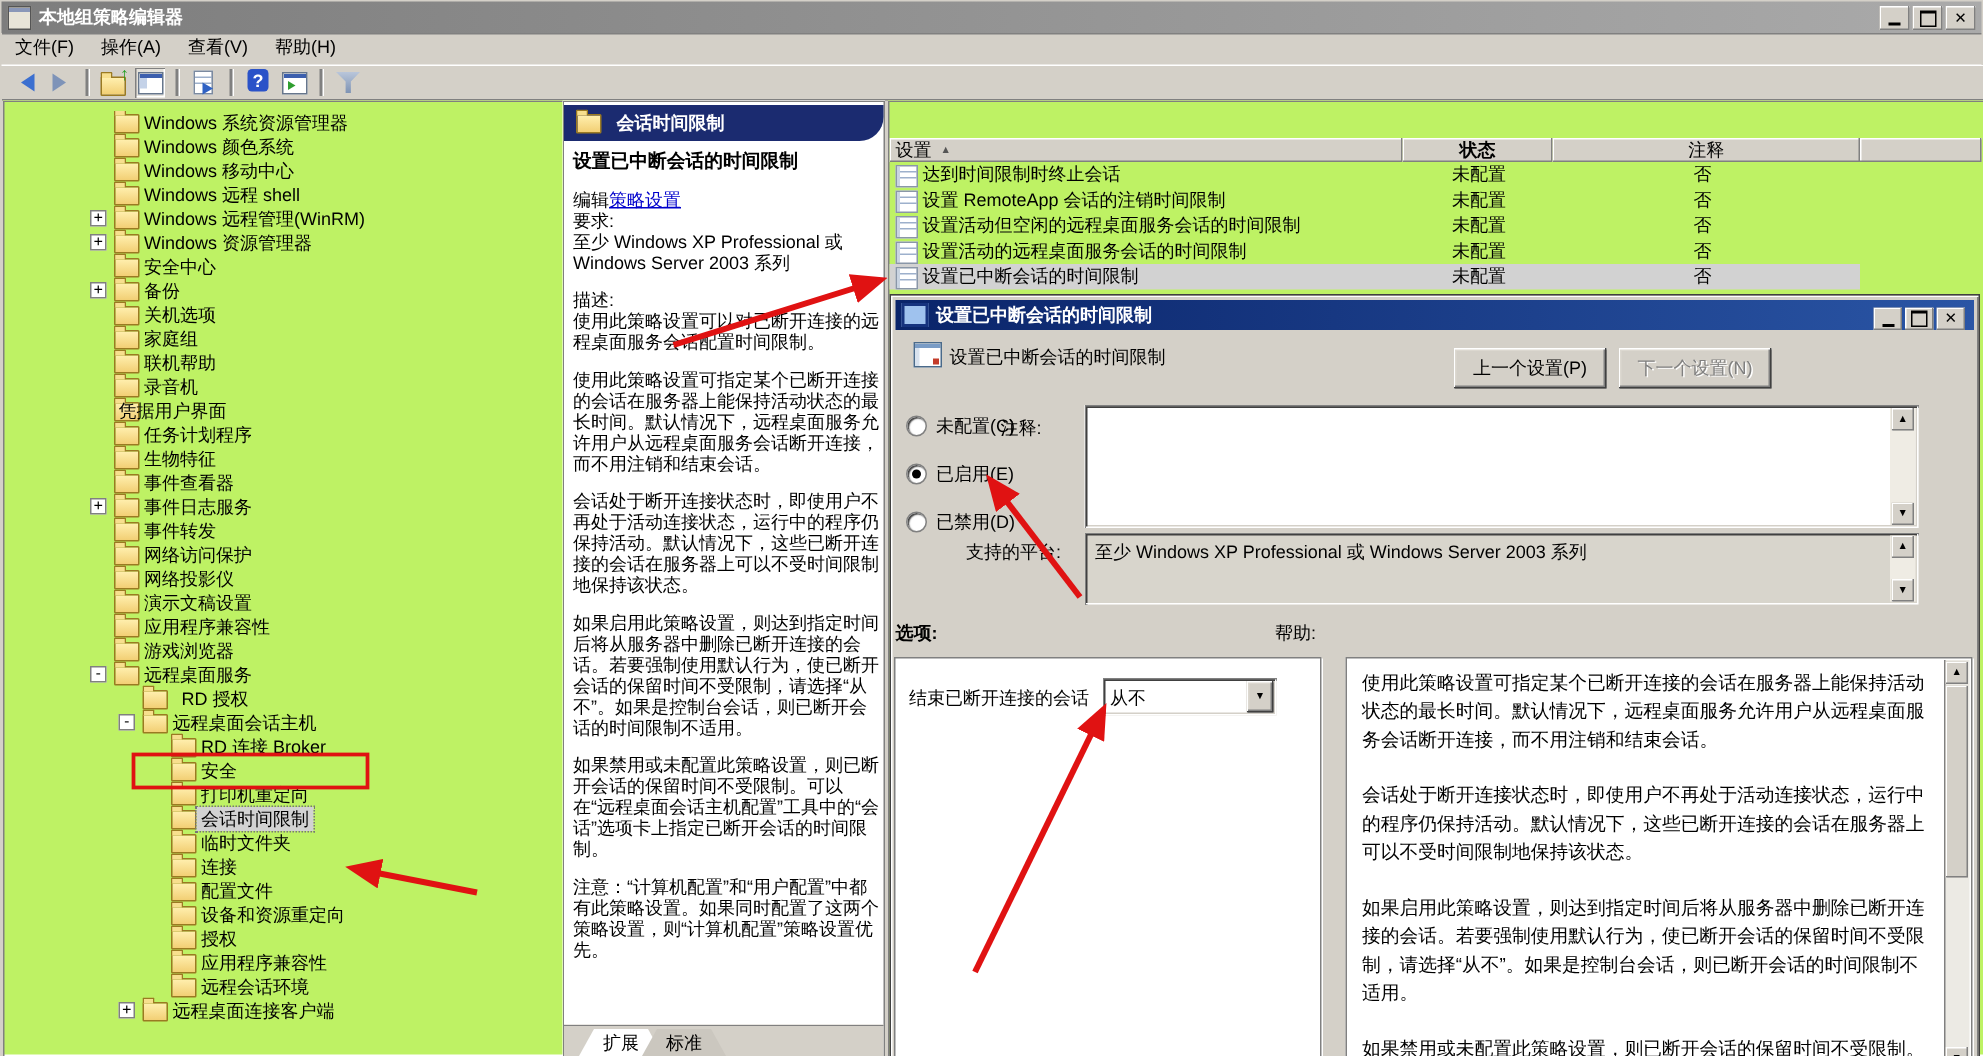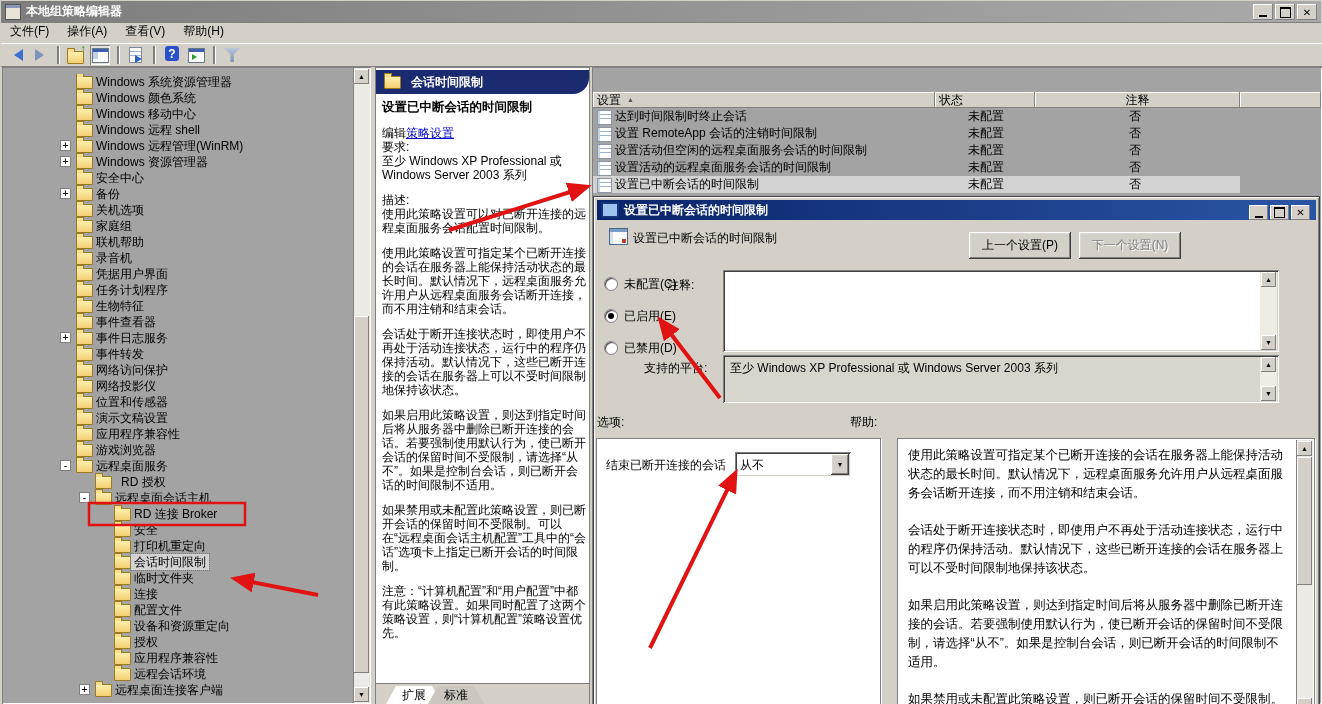--- a/index.html
+++ b/index.html
@@ -4,21 +4,21 @@
 <style>
   html,body{margin:0;padding:0;}
   body{width:1322px;height:704px;position:relative;overflow:hidden;
        font-family:"Liberation Sans","DejaVu Sans",sans-serif;font-size:12px;color:#000;
        background:#d4d0c8;}
   .abs{position:absolute;}
   
   .raised{background:#d4d0c8;box-shadow:inset -1px -1px 0 #404040,inset 1px 1px 0 #ffffff,inset -2px -2px 0 #808080,inset 2px 2px 0 #dcd8d0;}
   .raised1{background:#d4d0c8;box-shadow:inset -1px -1px 0 #808080,inset 1px 1px 0 #ffffff;}
   .sunken{background:#fff;box-shadow:inset 1px 1px 0 #808080,inset -1px -1px 0 #ffffff,inset 2px 2px 0 #404040,inset -2px -2px 0 #d4d0c8;}
-  .panel-sunken{background:#a3a3a3;box-shadow:inset 1px 1px 0 #808080,inset -1px -1px 0 #ffffff;}
+  .panel-sunken{background:#bef264;box-shadow:inset 1px 1px 0 #808080,inset -1px -1px 0 #ffffff;padding-left:28px;}
   
   #titlebar{left:1px;top:1px;width:1320px;height:21px;background:linear-gradient(90deg,#7d7d7d,#aaaaaa);
             color:#fff;font-weight:bold;display:flex;align-items:center;padding-left:4px;box-sizing:border-box;}
   #titlebar .app-icon{width:14px;height:14px;margin-right:5px;background:#e8e4d8;border:1px solid #555;
             box-shadow:inset 0 3px 0 #8a97b8;}
   .winbtns{position:absolute;right:4px;top:3px;display:flex;gap:2px;}
   .wb{width:20px;height:16px;display:flex;align-items:center;justify-content:center;font-size:10px;font-weight:bold;color:#000;}
   .wb-min::after{content:'';width:8px;height:2px;background:#000;margin-top:8px;}
   .wb-max::after{content:'';width:9px;height:8px;border:1px solid #000;border-top-width:2px;}
   #menubar{left:1px;top:22px;width:1320px;height:21px;display:flex;align-items:flex-end;
@@ -209,21 +209,21 @@
       <div class="tree-row">
         <span class="cssfolder tree-folder" style="left: 74px;"></span>
         <span class="tree-label" style="left: 91px;">联机帮助</span>
       </div>
       <div class="tree-row">
         <span class="cssfolder tree-folder" style="left: 74px;"></span>
         <span class="tree-label" style="left: 91px;">录音机</span>
       </div>
       <div class="tree-row">
         <span class="cssfolder tree-folder" style="left: 74px;"></span>
-        <span class="tree-label" style="left: 91px; font-family: Liberation Serif, serif;">凭据用户界面</span>
+        <span class="tree-label" style="left: 74px; font-family: Liberation Serif, serif;">凭据用户界面</span>
       </div>
       <div class="tree-row">
         <span class="cssfolder tree-folder" style="left: 74px;"></span>
         <span class="tree-label" style="left: 91px;">任务计划程序</span>
       </div>
       <div class="tree-row">
         <span class="cssfolder tree-folder" style="left: 74px;"></span>
         <span class="tree-label" style="left: 91px;">生物特征</span>
       </div>
       <div class="tree-row">
@@ -239,24 +239,20 @@
         <span class="cssfolder tree-folder" style="left: 74px;"></span>
         <span class="tree-label" style="left: 91px;">事件转发</span>
       </div>
       <div class="tree-row">
         <span class="cssfolder tree-folder" style="left: 74px;"></span>
         <span class="tree-label" style="left: 91px;">网络访问保护</span>
       </div>
       <div class="tree-row">
         <span class="cssfolder tree-folder" style="left: 74px;"></span>
         <span class="tree-label" style="left: 91px;">网络投影仪</span>
-      </div>
-      <div class="tree-row">
-        <span class="cssfolder tree-folder" style="left: 74px;"></span>
-        <span class="tree-label" style="left: 91px;">位置和传感器</span>
       </div>
       <div class="tree-row">
         <span class="cssfolder tree-folder" style="left: 74px;"></span>
         <span class="tree-label" style="left: 91px;">演示文稿设置</span>
       </div>
       <div class="tree-row">
         <span class="cssfolder tree-folder" style="left: 74px;"></span>
         <span class="tree-label" style="left: 91px;">应用程序兼容性</span>
       </div>
       <div class="tree-row">
@@ -357,21 +353,21 @@
   <div id="mp-tabs">
     <span class="tab on">扩展</span>
     <span class="tab off">标准</span>
   </div>
 </div>
 
 <div id="list-panel" class="abs panel-sunken">
   <div class="lh-cell raised1" style="left:1px;width:342px;">
     <span>设置</span><span class="sort-arrow">▲</span>
   </div>
-  <div class="lh-cell raised1" style="left:343px;width:100px;">状态</div>
+  <div class="lh-cell raised1" style="left:343px;width:100px;text-align:center;font-weight:bold;">状态</div>
   <div class="lh-cell raised1" style="left:443px;width:205px;text-align:center;">注释</div>
   <div class="lh-cell raised1" style="left:648px;width:81px;"></div>
   <div id="list-rows">
       <div class="list-row" style="top: 41px; left: 1px; width: 647px;">
         <span class="doc-icon"></span>
         <span class="lr-set">达到时间限制时终止会话</span>
         <span class="lr-status">未配置</span>
         <span class="lr-comment">否</span>
       </div>
       <div class="list-row" style="top: 58px; left: 1px; width: 647px;">
@@ -436,21 +432,21 @@
 
   <div class="fieldlabel" style="left:50px;top:163px;width:72px;">支持的平台:</div>
   <div id="platform-box" class="abs">
     <span class="ptext">至少 Windows XP Professional 或 Windows Server 2003 系列</span>
     <div class="sb" style="right:2px;top:2px;bottom:2px;box-shadow:none;background:#efece4;">
       <div class="sb-btn raised1" style="top:0;">▲</div>
       <div class="sb-btn raised1" style="bottom:0;">▼</div>
     </div>
   </div>
 
-  <div class="fieldlabel" style="left:3px;top:217px;">选项:</div>
+  <div class="fieldlabel" style="left:3px;top:217px;font-weight:bold;">选项:</div>
   <div class="fieldlabel" style="left:256px;top:217px;">帮助:</div>
 
   <div id="opt-panel" class="groupbox">
     <span style="position:absolute;left:9px;top:18px;">结束已断开连接的会话</span>
     <div class="combo sunken">
       <span class="combo-text">从不</span>
       <span class="combo-btn raised btn">▼</span>
     </div>
   </div>
 

